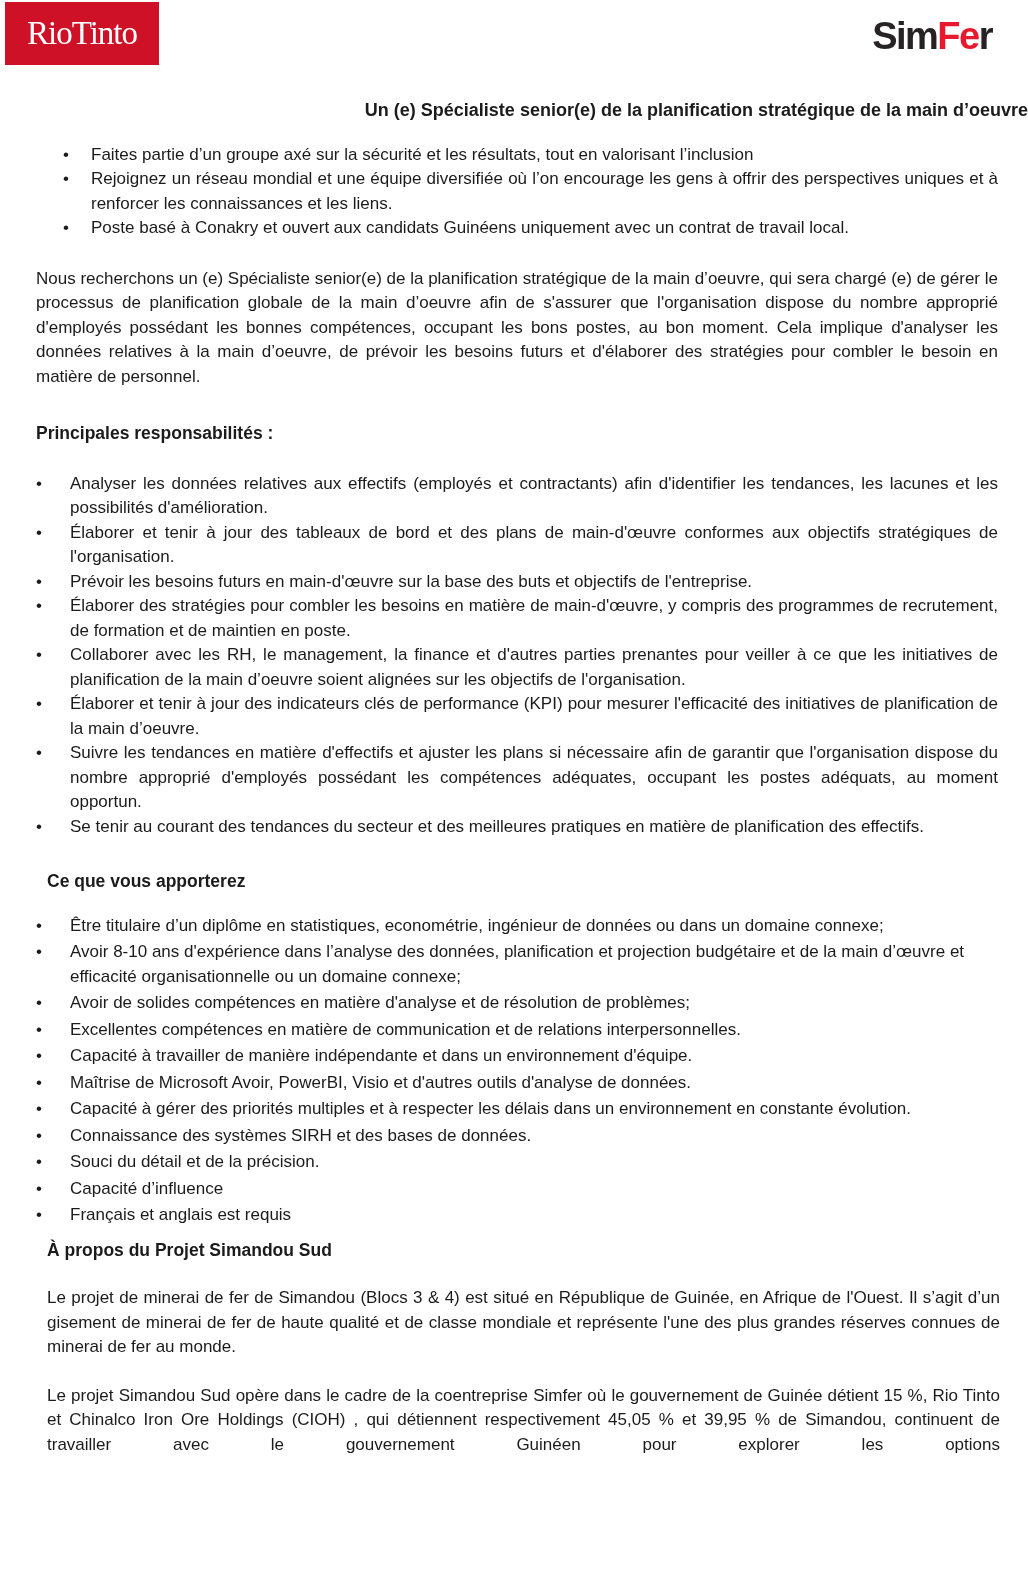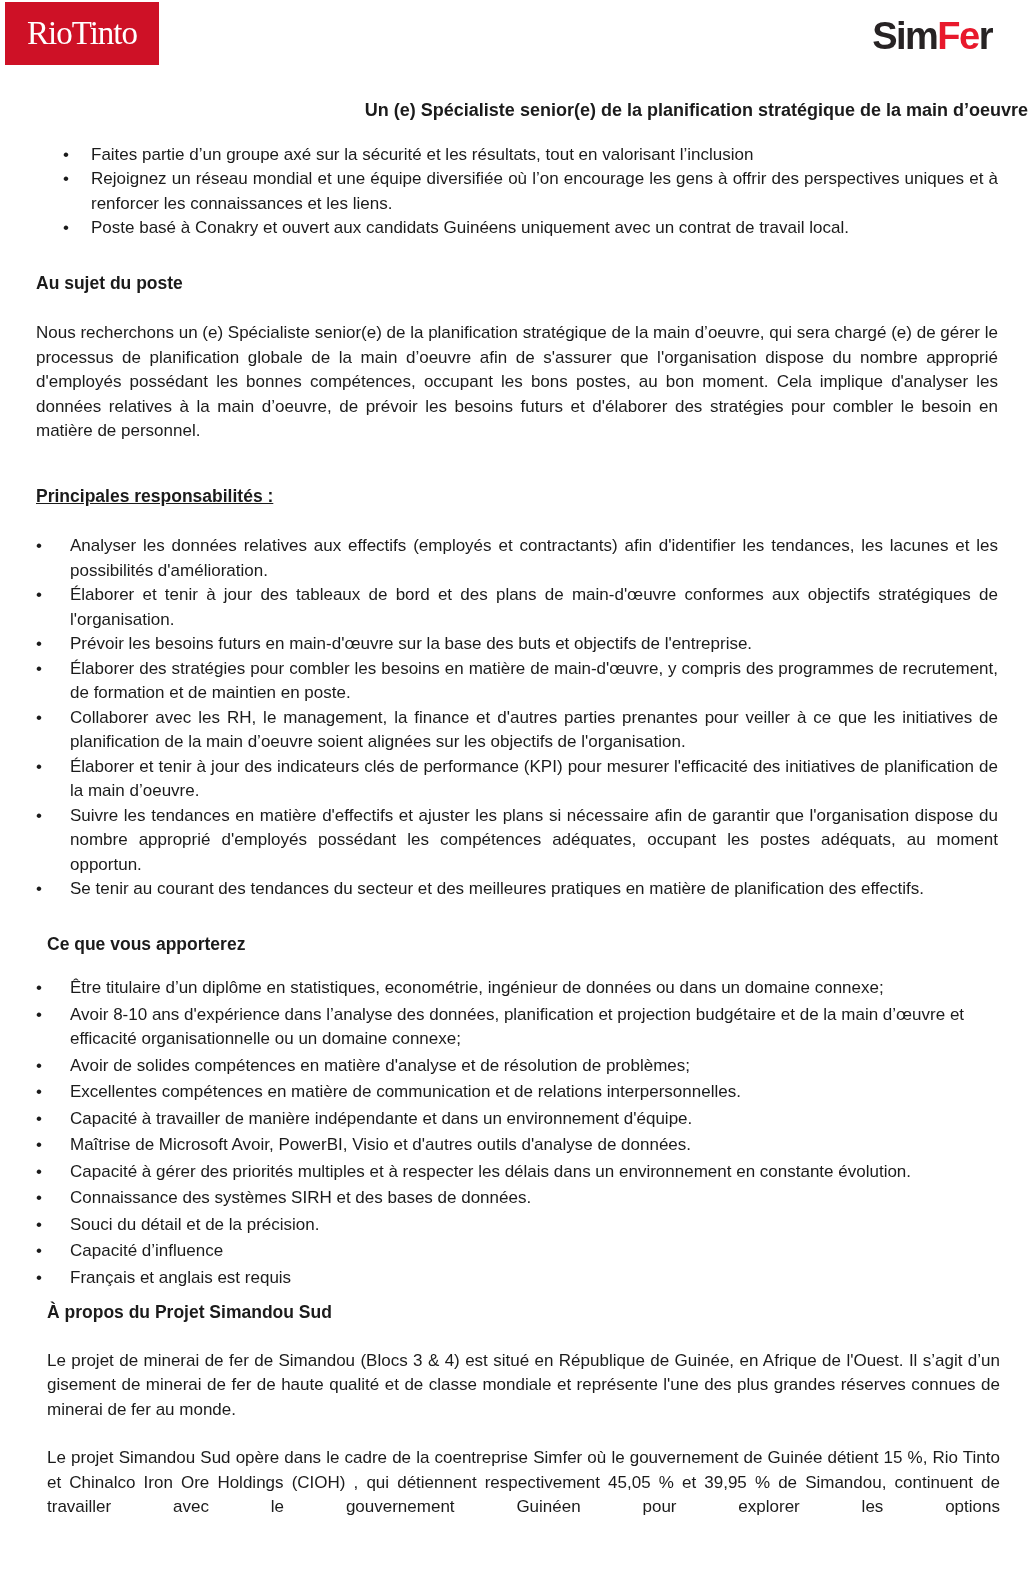--- a/index.html
+++ b/index.html
@@ -56,21 +56,21 @@
   .main-list { margin-right:30px; }
   .main-list li { padding-left:47px; }
   .main-list li::before { content:"•"; position:absolute; left:13px; top:0; }
 
   .resp-list  { margin-top:26px; }
   .bring-list { margin-top:20px; }
   .bring-list li { margin-bottom:2px; text-align:left; }
 
   .mt-about { margin-top:30px; }
   .mt-para1 { margin-top:26px; }
-  .mt-resp  { margin-top:40px;text-decoration:underline; }
+  .mt-resp  { margin-top:32px; }
   .mt-bring { margin-top:30px; }
   .mt-proj  { margin-top:10px; }
   .mt-p2    { margin-top:24px; }
   .mt-p3    { margin-top:24px; }
 </style>
 </head>
 <body style="color: rgb(27, 27, 27);">
 
 <div class="page">
 
@@ -82,21 +82,20 @@
   </div>
 
   <div class="doc-title">Un (e) Spécialiste senior(e) de la planification stratégique de  la main d’oeuvre</div>
 
   <ul class="intro-list">
     <li>Faites partie d’un groupe axé sur la sécurité et les résultats, tout en valorisant l’inclusion</li>
     <li>Rejoignez un réseau mondial et une équipe diversifiée où l’on encourage les gens à offrir des perspectives uniques et à renforcer les connaissances et les liens.</li>
     <li>Poste basé à Conakry et ouvert aux candidats Guinéens uniquement  avec un contrat de travail local.</li>
   </ul>
 
-  <div class="h-left mt-about">Au sujet du poste</div>
 
   <p class="body para-main mt-para1">Nous recherchons un (e) Spécialiste senior(e) de la planification stratégique de la main d’oeuvre, qui sera chargé (e) de gérer le processus de planification globale de la main d’oeuvre afin de s'assurer que l'organisation dispose du nombre approprié d'employés possédant les bonnes compétences, occupant les bons postes, au bon moment. Cela implique d'analyser les données relatives à la main d’oeuvre, de prévoir les besoins futurs et d'élaborer des stratégies pour combler le besoin en matière de personnel.</p>
 
   <div class="h-left mt-resp">Principales responsabilités :</div>
 
   <ul class="main-list resp-list">
     <li>Analyser les données relatives aux effectifs (employés et contractants) afin d'identifier les tendances, les lacunes et les possibilités d'amélioration.</li>
     <li>Élaborer et tenir à jour des tableaux de bord et des plans de main-d'œuvre conformes aux objectifs stratégiques de l'organisation.</li>
     <li>Prévoir les besoins futurs en main-d'œuvre sur la base des buts et objectifs de l'entreprise.</li>
     <li>Élaborer des stratégies pour combler les besoins en matière de main-d'œuvre, y compris des programmes de recrutement, de formation et de maintien en poste.</li>

